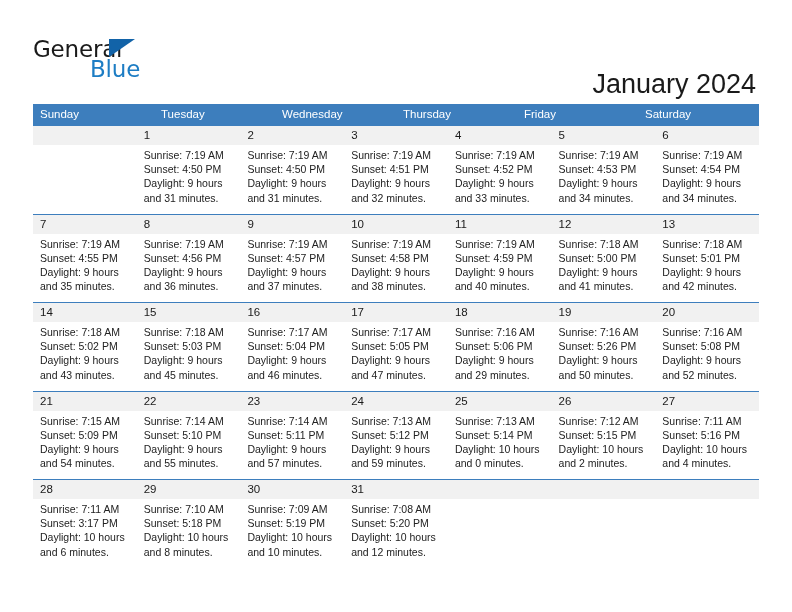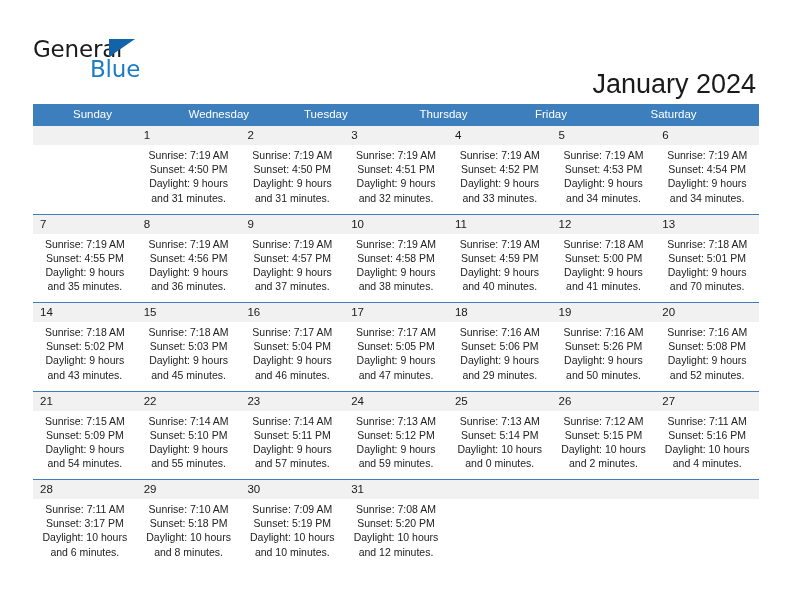--- a/index.html
+++ b/index.html
@@ -89,21 +89,20 @@
   .calendar {
     position: absolute;
     left: 33px;
     top: 104px;
     width: 726px;
   }
   .weekday-row {
     display: flex;
     background: #3d7ebd;
     height: 21px;
-    padding-left: 33px;
   }
   .weekday {
     flex: 1 1 0;
     color: #ffffff;
     font-size: 11.5px;
     line-height: 21px;
     padding-left: 7px;
     box-sizing: border-box;
     white-space: nowrap;
     overflow: hidden;
@@ -140,21 +139,20 @@
     line-height: 19px;
     height: 19px;
     color: #1a1a1a;
   }
   .day-info {
     position: relative;
     margin-top: 3px;
     font-size: 10.5px;
     line-height: 14.2px;
     color: #222222;
-    text-align: center;
   }
   .day-info div {
     white-space: nowrap;
   }
   .day-cell.empty .day-num,
   .day-cell.empty .day-info {
     visibility: hidden;
   }
 </style>
 </head>
@@ -174,22 +172,22 @@
       <div class="cal-title">January 2024</div>
       <div class="cal-subtitle">Crestwood, Missouri, United States</div>
     </div>
 
   </div>
 
   <div class="calendar">
 
     <div class="weekday-row">
       <div class="weekday">Sunday</div>
+      <div class="weekday">Tuesday</div>
       <div class="weekday">Wednesday</div>
-      <div class="weekday">Tuesday</div>
       <div class="weekday">Thursday</div>
       <div class="weekday">Friday</div>
       <div class="weekday">Saturday</div>
     </div>
 
     <div class="week">
       <div class="week-inner-band"></div>
       <div class="day-cell empty">
         <div class="day-num"></div>
         <div class="day-info">
@@ -310,21 +308,21 @@
           <div>Daylight: 9 hours</div>
           <div>and 41 minutes.</div>
         </div>
       </div>
       <div class="day-cell">
         <div class="day-num">13</div>
         <div class="day-info">
           <div>Sunrise: 7:18 AM</div>
           <div>Sunset: 5:01 PM</div>
           <div>Daylight: 9 hours</div>
-          <div>and 70 minutes.</div>
+          <div>and 42 minutes.</div>
         </div>
       </div>
     </div>
 
     <div class="week">
       <div class="week-inner-band"></div>
       <div class="day-cell">
         <div class="day-num">14</div>
         <div class="day-info">
           <div>Sunrise: 7:18 AM</div>

